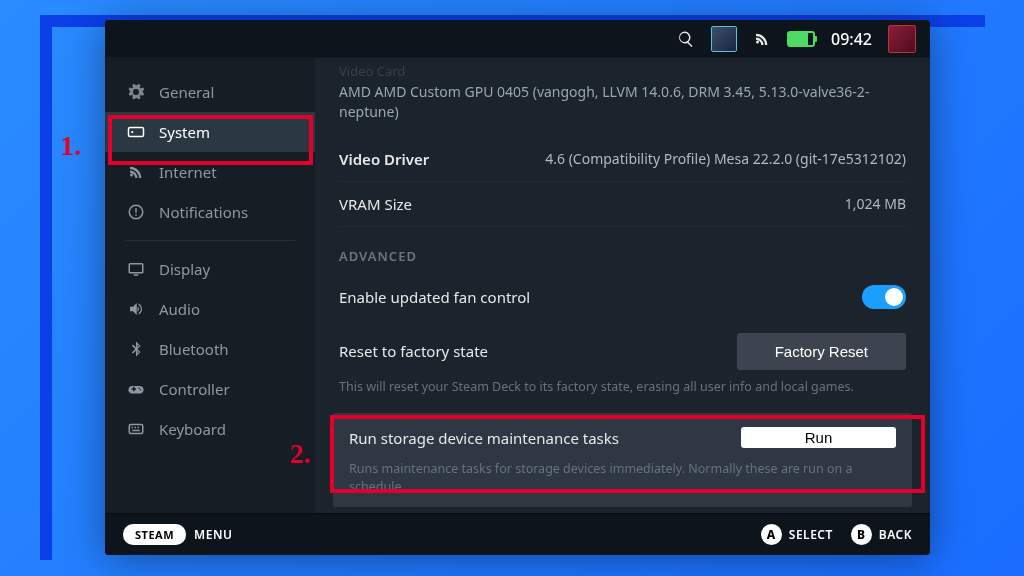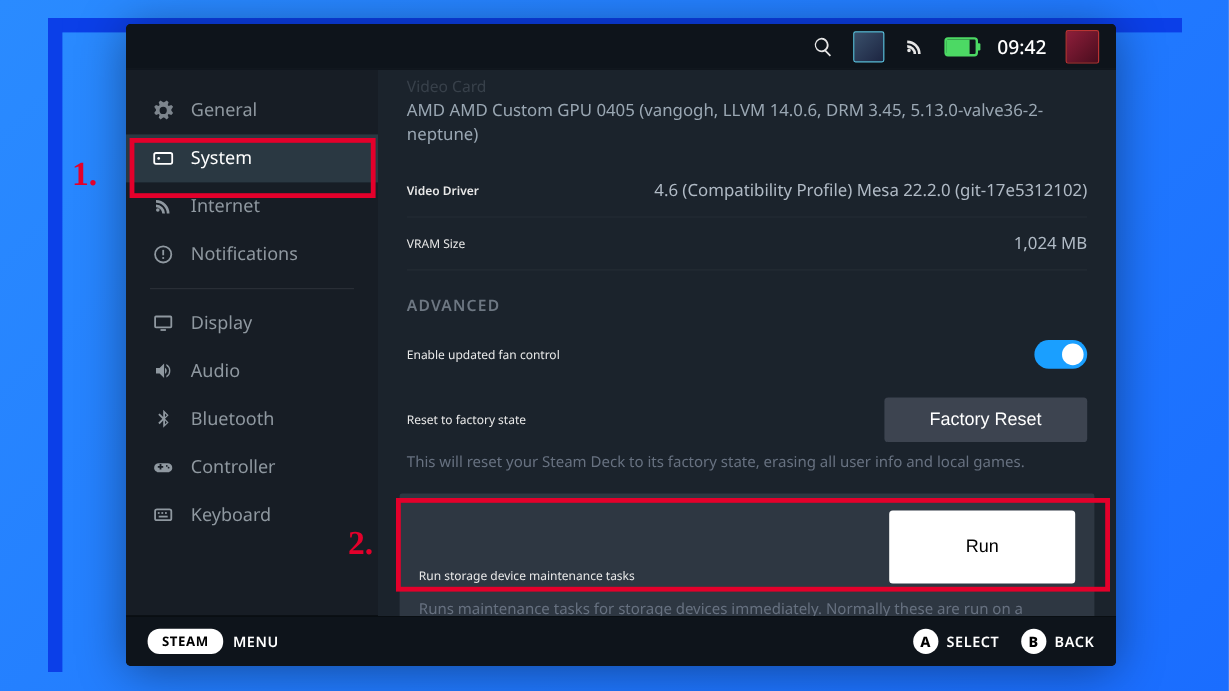--- a/index.html
+++ b/index.html
@@ -108,21 +108,21 @@
     color: #9aa7b3;
     font-size: 14px;
     line-height: 1.45;
     margin-bottom: 14px;
   }
   .row {
     display:flex; justify-content:space-between; align-items:center;
     padding: 12px 0;
     border-bottom: 1px solid rgba(255,255,255,.04);
   }
-  .row-label { color:#e8e8e8; font-size:10px; }
+  .row-label { color:#e8e8e8; font-size:15px; }
   .row-value { color:#b0bac5; font-size:14px; }
   .section-title {
     color:#6d7782; font-size:13px; letter-spacing:1px;
     padding: 20px 0 8px 0; font-weight:600;
   }
   
   .toggle {
     width: 44px; height: 24px; border-radius: 12px;
     background: #1a9fff; position: relative; cursor:pointer;
   }
@@ -145,21 +145,21 @@
     margin: 4px -6px 0 -6px;
     padding: 14px 16px 12px 16px;
     border-radius: 2px;
   }
   .highlight-panel .top {
     display:flex; justify-content:space-between; align-items:flex-end;
     margin-bottom: 8px;
   }
   .btn-primary {
     background:#fff; color:#000; border:none;
-    padding: 22px 0; font-size:15px; border-radius:3px;
+    padding: 2px 0; font-size:15px; border-radius:3px;
     cursor:pointer; width: 155px; text-align:center; font-weight:500;
   }
   
   .bottom {
     height: 42px;
     background: #0e141b;
     border-top: 1px solid rgba(0,0,0,.4);
     display:flex; align-items:center; justify-content:space-between;
     padding: 0 18px;
   }

